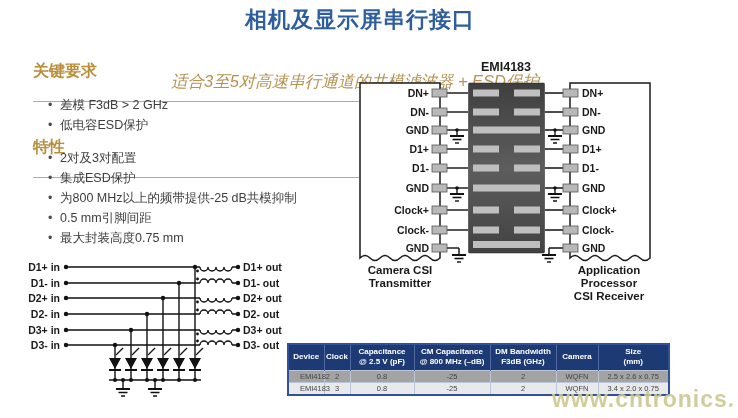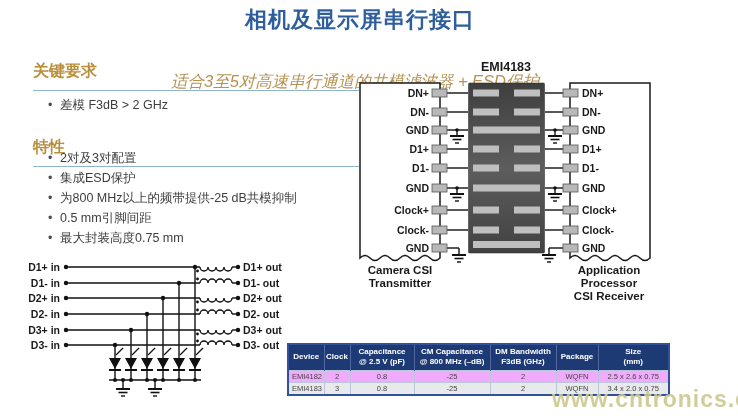--- a/index.html
+++ b/index.html
@@ -1,56 +1,57 @@
 <!DOCTYPE html>
 <html><head>
 <meta charset="utf-8">
 <style>
   html,body{margin:0;padding:0;background:#fff;}
   .page{position:relative;width:738px;height:418px;background:#fff;overflow:hidden;
-        font-family:"Liberation Sans","DejaVu Sans",sans-serif;}
+        font-family:"Liberation Sans","DejaVu Sans",sans-serif;border-radius:30px;}
   .title{position:absolute;top:5px;left:0;width:720px;text-align:center;
          font-size:22px;font-weight:bold;color:#2E5E9C;letter-spacing:1px;}
   .subtitle{position:absolute;top:36px;left:0;width:710px;text-align:center;
             font-size:16.5px;font-style:italic;color:#B6914F;margin-top:35px;}
   .sec-head{position:absolute;left:33px;width:326px;font-size:16px;font-weight:bold;
-            color:#B98F3E;padding-bottom:8px;border-bottom:1.5px solid #8FB4D2;}
+            color:#B98F3E;padding-bottom:19px;border-bottom:1.5px solid #8FB4D2;}
   .blist{position:absolute;left:38px;width:330px;margin:8px;padding:0;list-style:none;}
   .blist li{position:relative;padding-left:14px;font-size:12.5px;color:#3d3d3d;
             line-height:20px;white-space:nowrap;}
   .blist li::before{content:"•";position:absolute;left:2px;color:#4a4a4a;}
   svg text{font-family:"Liberation Sans","DejaVu Sans",sans-serif;}
   .clab{font-size:10.5px;font-weight:bold;fill:#1a1a1a;}
   .plab{font-size:10.5px;font-weight:bold;fill:#1a1a1a;}
   .chiplab{font-size:12.5px;font-weight:bold;fill:#1a1a1a;}
   .boxlab{font-size:11.5px;font-weight:bold;fill:#1a1a1a;}
   .spec-table{position:absolute;left:287px;top:343px;width:381px;border-collapse:collapse;
-              table-layout:fixed;border:2px solid #31519B;background:#f0abfc;}
+              table-layout:fixed;border:2px solid #31519B;background:#a3a3a3;}
   .spec-table th{background:#1E3A74;color:#fff;font-size:8px;font-weight:bold;
                  text-align:center;vertical-align:middle;padding:2px 1px;line-height:1.3;
                  border-right:1px solid #51699F;}
   .spec-table td{font-size:7.5px;color:#444;text-align:center;height:11px;padding:0 2px;
                  border:1px solid #BCC6D9;}
   .spec-table tr.alt td{background:#E8E9EB;}
-  .spec-table td.dev{text-align:left;padding-left:3px;}
+  .spec-table td.dev{text-align:left;padding-left:11px;}
   .h2:empty{display:none;}
   .watermark{position:absolute;left:552px;top:386px;font-size:23px;color:#CDC88F;
              letter-spacing:1px;z-index:10;font-weight:bold;opacity:0.9;}
 </style>
 </head>
 <body>
 
 <div class="page">
 
   <div class="title">相机及显示屏串行接口</div>
   <div class="subtitle">适合3至5对高速串行通道的共模滤波器 + ESD保护</div>
 
   <div class="sec-head" style="top:61px;">关键要求</div>
   <ul class="blist" style="top:87px;">
     <li>差模 F3dB &gt; 2 GHz</li>
+    <li>低电容ESD保护</li>
   </ul>
 
   <div class="sec-head" style="top:137px;">特性</div>
   <ul class="blist" style="top:140px;">
     <li>2对及3对配置</li>
     <li>集成ESD保护</li>
     <li>为800 MHz以上的频带提供-25 dB共模抑制</li>
     <li>0.5 mm引脚间距</li>
     <li>最大封装高度0.75 mm</li>
   </ul>
@@ -329,21 +330,21 @@
           </th>
         <th>
             <div class="h1">CM Capacitance</div>
             <div class="h2">@ 800 MHz (–dB)</div>
           </th>
         <th>
             <div class="h1">DM Bandwidth</div>
             <div class="h2">F3dB (GHz)</div>
           </th>
         <th>
-            <div class="h1">Package</div>
+            <div class="h1">Camera</div>
           </th>
         <th>
             <div class="h1">Size</div>
             <div class="h2">(mm)</div>
           </th>
       </tr>
     </thead>
     <tbody>
       <tr>
         <td class="dev">EMI4182</td>

